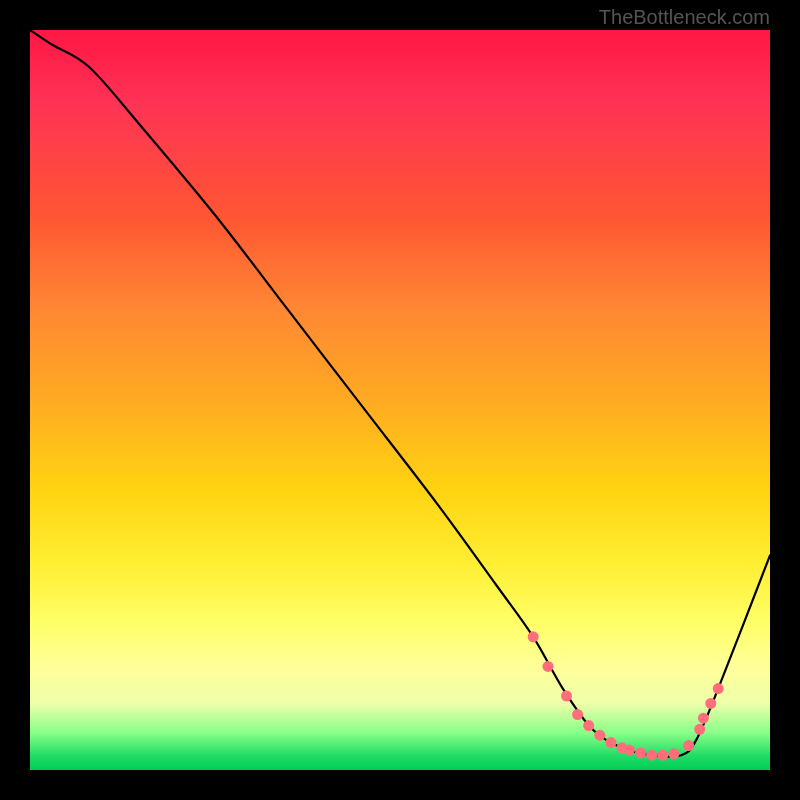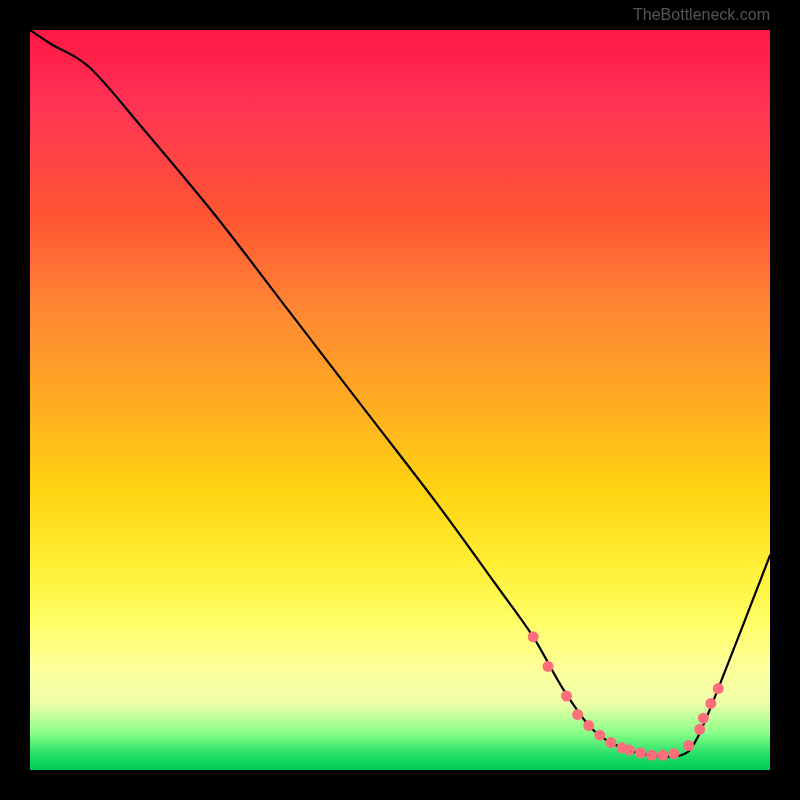--- a/index.html
+++ b/index.html
@@ -36,21 +36,21 @@
       #88ff88 95%,
       #22dd66 98%,
       #00cc55 100%
     );
   }
   .attribution {
     position: absolute;
     top: 6px;
     right: 30px;
     font-family: Arial, Helvetica, sans-serif;
-    font-size: 16px;
+    font-size: 20px;
     color: #555;
     font-weight: 500;
   }
   svg.curve {
     position: absolute;
     left: 0;
     top: 0;
     width: 740px;
     height: 740px;
   }

